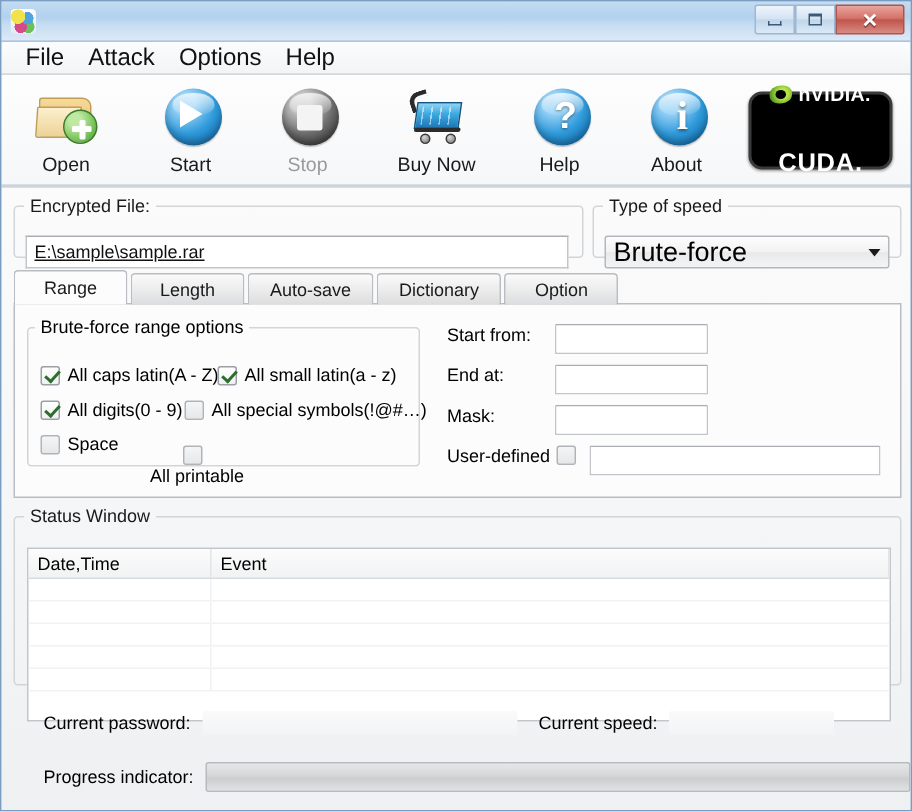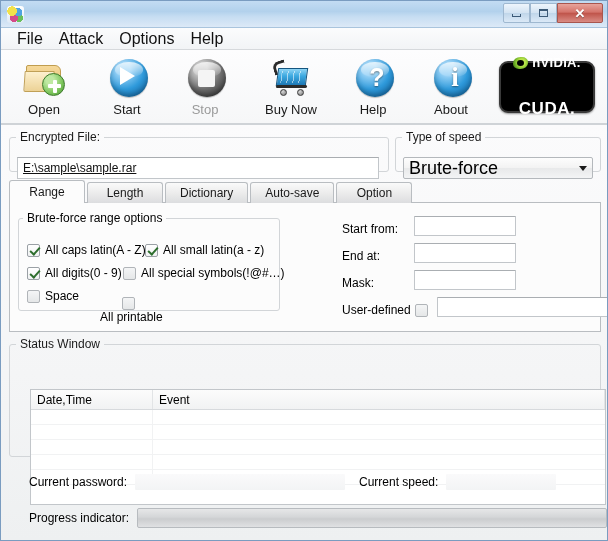--- a/index.html
+++ b/index.html
@@ -322,33 +322,32 @@
   .cb.off { background: linear-gradient(180deg,#f4f5f6,#e5e7e8); border-color:#b0b4b8; }
   .cb.on:after {
     content:"";
     position:absolute; left:3.5px; top:0.5px;
     width:4px; height:8px;
     border:solid #2d6e2d; border-width:0 2px 2px 0;
     transform: rotate(42deg);
   }
   .cb-label { font-size:12px; white-space:nowrap; }
 
-  .fieldrow { position:absolute; display:flex; align-items:flex-end;margin-left:44px; }
+  .fieldrow { position:absolute; display:flex; align-items:flex-start; }
   .fieldrow .lbl { font-size:12px; width:72px; }
   .fieldrow .inp {
     background:#fff; border:1px solid #c2c6ca; border-top-color:#aaaeb2;
     height:20px; border-radius:1px;
   }
 
   
   .tbl {
-    position:absolute; left:20px; top:14px; width:576px; height:116px;
+    position:absolute; left:8px; top:14px; width:576px; height:116px;
     background:#fff; border:1px solid #c2c6ca;
     overflow:hidden;
-    margin-top:24px;
   }
   .tbl-head { display:flex; height:20px;
     background: linear-gradient(180deg,#fcfcfc 0%, #f1f2f3 100%);
     border-bottom:1px solid #d7dadd;
   }
   .th { font-size:12px; padding:3px 6px; border-right:1px solid #e2e4e6; }
   .th.c1 { width:122px; }
   .th.c2 { flex:1; }
   .tbl-body { }
   .tr { height:15px; border-bottom:1px solid #f1f2f3; display:flex; }
@@ -487,24 +486,24 @@
     </fieldset>
 
     <div class="tabstrip">
       <div class="tab active">
         <span>Range</span>
       </div>
       <div class="tab">
         <span>Length</span>
       </div>
       <div class="tab">
+        <span>Auto-save</span>
+      </div>
+      <div class="tab">
         <span>Dictionary</span>
-      </div>
-      <div class="tab">
-        <span>Auto-save</span>
       </div>
       <div class="tab">
         <span>Option</span>
       </div>
     </div>
 
     <div class="tabpanel">
 
       <fieldset class="inner">
         <legend>Brute-force range options</legend>

